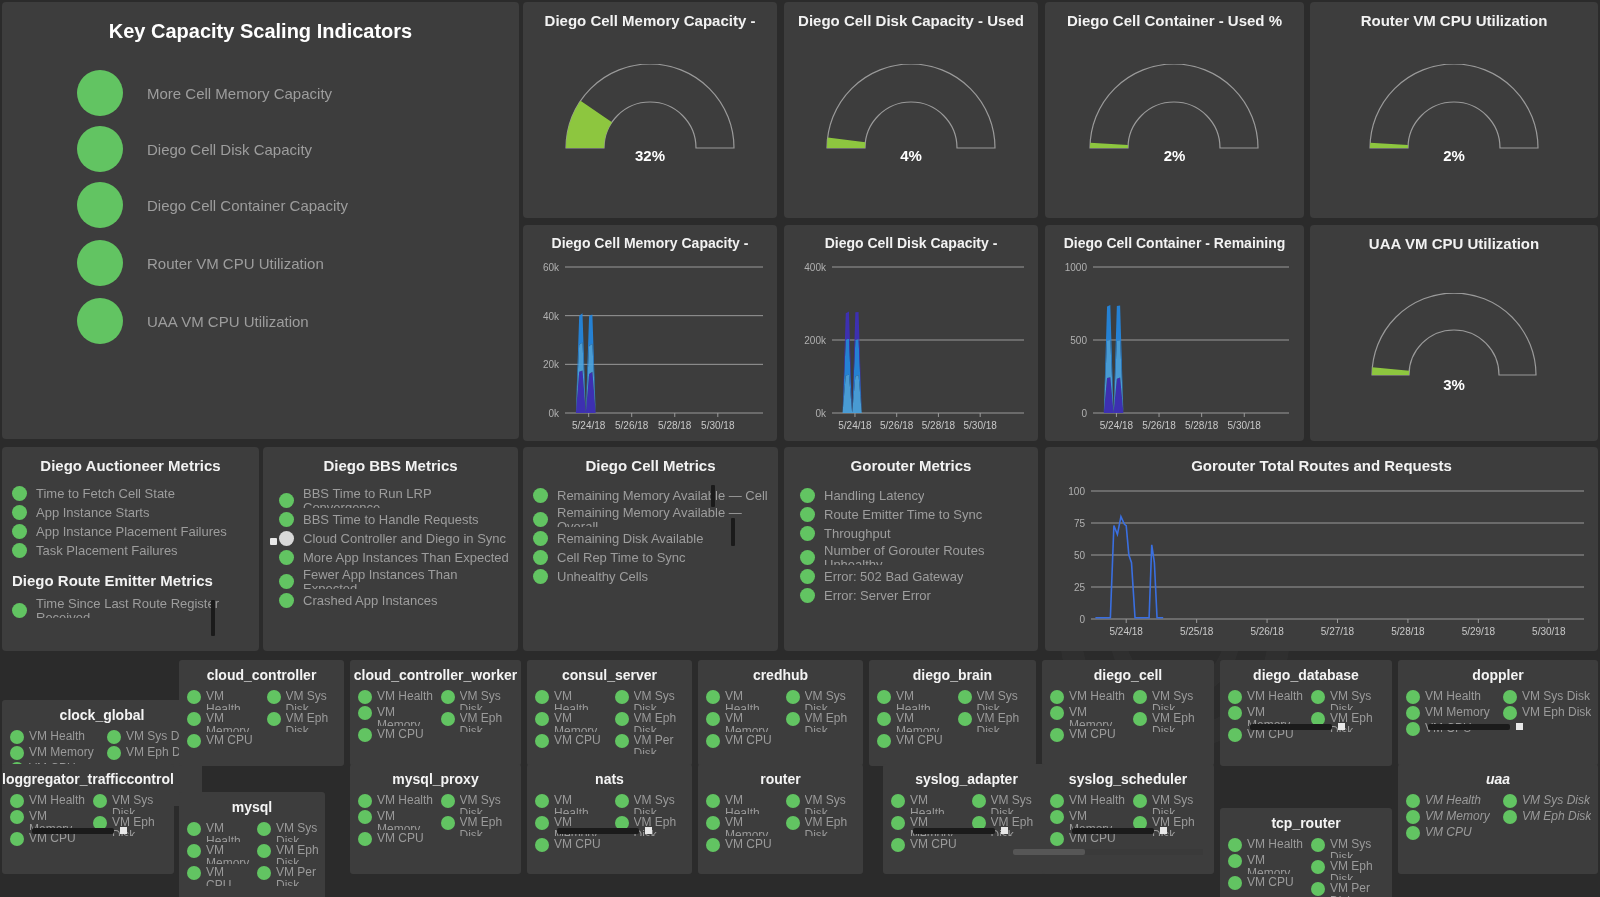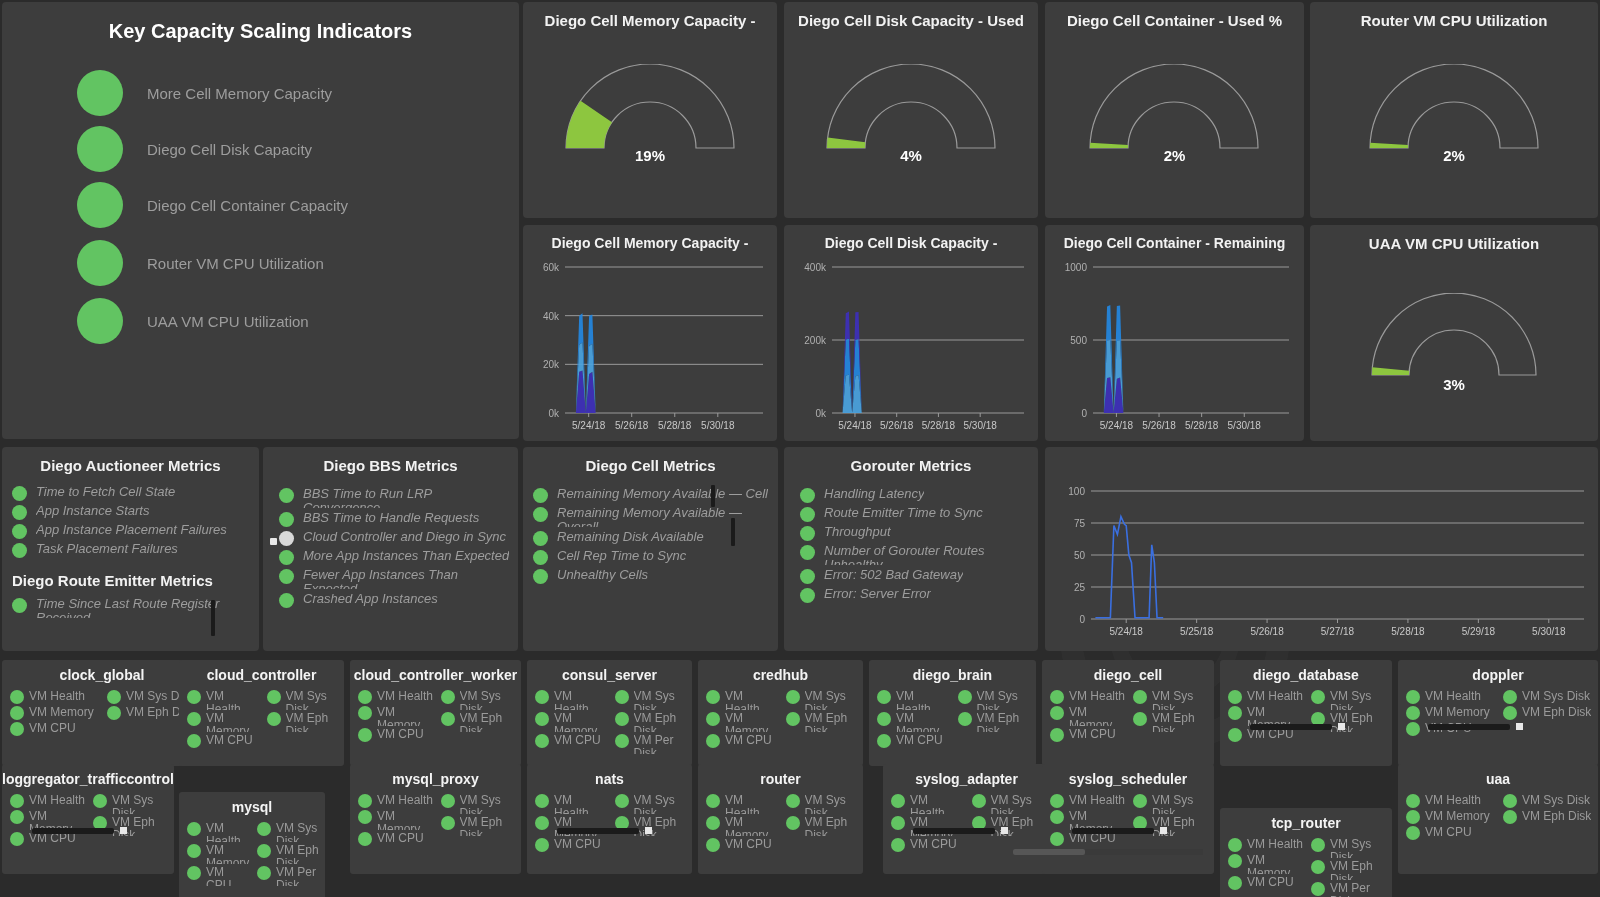--- a/index.html
+++ b/index.html
@@ -55,21 +55,21 @@
 
   
   .chart { position: absolute; }
   .axis-lbl { fill: #b0b0b0; font-size: 10px; font-family: "Liberation Sans", sans-serif; }
   .axis-lbl-x { fill: #c8c8c8; font-size: 10px; font-family: "Liberation Sans", sans-serif; }
   .gridline { stroke: #9a9a9a; stroke-width: 1; }
   .axisline { stroke: #9a9a9a; stroke-width: 1; }
 
   
   .mlist { position: absolute; left: 10px; right: 6px; }
-  .mrow { display: flex; align-items: flex-start; margin-bottom: 3px; font-style: italic; }
+  .mrow { display: flex; align-items: flex-end; margin-bottom: 3px; }
   .mdot {
     width: 15px; height: 15px; border-radius: 50%;
     background: #62c462; flex: none; margin-top: 1px;
   }
   .mdot.grey { background: #d8d8d8; }
   .mlabel {
     margin-left: 9px; color: #9d9d9d; font-size: 13px;
     line-height: 14px; max-height: 21px; overflow: hidden;
   }
 
@@ -139,21 +139,21 @@
   </div>
 
   <div class="panel" style="left:523px; top:2px; width:254px; height:216px;">
     <div class="ptitle clip">Diego Cell Memory Capacity - Used %</div>
     <div id="gauge-0" class="gauge" style="left:27px; top:62px;">
         <svg width="200" height="86">
           <path d="M 16 84.00000000000001 A 84 84 0 0 1 184 83.99999999999999 L 146 83.99999999999999 A 46 46 0 0 0 54 84 Z" fill="none" stroke="#9a9a9a" stroke-width="1.2"></path>
           <path d="M 16 84.00000000000001 A 84 84 0 0 1 30.525231760936805 36.78499626042103 L 61.95429358337016 58.144164618801994 A 46 46 0 0 0 54 84 Z" fill="#8dc63f" stroke="none"></path>
         </svg>
       </div>
-    <div class="gauge-val" style="left:0; right:0; top:145px;">19%</div>
+    <div class="gauge-val" style="left:0; right:0; top:145px;">32%</div>
   </div>
 
   <div class="panel" style="left:784px; top:2px; width:254px; height:216px;">
     <div class="ptitle clip">Diego Cell Disk Capacity - Used %</div>
     <div id="gauge-1" class="gauge" style="left:27px; top:62px;">
         <svg width="200" height="86">
           <path d="M 16 84.00000000000001 A 84 84 0 0 1 184 83.99999999999999 L 146 83.99999999999999 A 46 46 0 0 0 54 84 Z" fill="none" stroke="#9a9a9a" stroke-width="1.2"></path>
           <path d="M 16 84.00000000000001 A 84 84 0 0 1 16.662365089583858 73.47200838059844 L 54.36272373953402 78.234671256042 A 46 46 0 0 0 54 84 Z" fill="#8dc63f" stroke="none"></path>
         </svg>
       </div>
@@ -371,20 +371,21 @@
           <div class="mlabel">Error: 502 Bad Gateway</div>
         </div>
         <div class="mrow">
           <div class="mdot" style="background: rgb(98, 196, 98);"></div>
           <div class="mlabel">Error: Server Error</div>
         </div>
       </div>
   </div>
 
   <div class="panel" style="left:1045px; top:447px; width:553px; height:204px;">
+    <div class="ptitle">Gorouter Total Routes and Requests</div>
     <div id="chart-3" class="chart" style="left:10px; top:30px;"><svg width="533" height="168">
           <line x1="36" y1="142" x2="529" y2="142" class="axisline"></line>
           <text x="30" y="146" text-anchor="end" class="axis-lbl">0</text>
           <line x1="36" y1="110" x2="529" y2="110" class="gridline"></line>
           <text x="30" y="114" text-anchor="end" class="axis-lbl">25</text>
           <line x1="36" y1="78" x2="529" y2="78" class="gridline"></line>
           <text x="30" y="82" text-anchor="end" class="axis-lbl">50</text>
           <line x1="36" y1="46" x2="529" y2="46" class="gridline"></line>
           <text x="30" y="50" text-anchor="end" class="axis-lbl">75</text>
           <line x1="36" y1="14" x2="529" y2="14" class="gridline"></line>
@@ -401,21 +402,21 @@
           <text x="352.92857142857144" y="158" text-anchor="middle" class="axis-lbl-x">5/28/18</text>
           <line x1="423.35714285714283" y1="142" x2="423.35714285714283" y2="146" class="axisline"></line>
           <text x="423.35714285714283" y="158" text-anchor="middle" class="axis-lbl-x">5/29/18</text>
           <line x1="493.7857142857143" y1="142" x2="493.7857142857143" y2="146" class="axisline"></line>
           <text x="493.7857142857143" y="158" text-anchor="middle" class="axis-lbl-x">5/30/18</text>
           <path d="M40.401785714285715 140.72 L44.80357142857143 140.72 L48.325 140.72 L51.846428571428575 140.72 L55.36785714285715 140.72 L58.88928571428571 48.56 L62.410714285714285 57.519999999999996 L65.93214285714285 39.599999999999994 L69.45357142857142 47.28 L71.21428571428572 48.56 L73.85535714285714 78 L76.49642857142857 85.68 L80.01785714285714 140.72 L83.53928571428571 140.72 L87.06071428571428 140.72 L94.10357142857143 140.72 L96.74464285714286 67.76 L99.38571428571429 85.68 L102.02678571428571 140.72 L108.1892857142857 140.72 " fill="none" stroke="#3a6fe0" stroke-width="1.6"></path>
         </svg></div>
   </div>
 
   <div id="vm-grid">
-      <div class="vmtile" style="left: 2px; top: 660px; width: 200px; height: 106px;">
+      <div class="vmtile" style="left: 2px; top: 700px; width: 200px; height: 106px;">
         <div class="vmtitle">clock_global</div>
         <div class="vmcols">
           <div class="vmcol">
             <div class="vmrow">
               <div class="vmdot"></div>
               <div class="vmlabel">VM Health</div>
             </div>
             <div class="vmrow">
               <div class="vmdot"></div>
               <div class="vmlabel">VM Memory</div>
@@ -918,21 +919,21 @@
               <div class="vmdot"></div>
               <div class="vmlabel">VM Eph Disk</div>
             </div>
             <div class="vmrow">
               <div class="vmdot"></div>
               <div class="vmlabel">VM Per Disk</div>
             </div>
           </div>
         </div>
       </div>
-      <div class="vmtile" style="left: 1398px; top: 764px; width: 200px; height: 110px;">
+      <div class="vmtile" style="left: 1398px; top: 764px; width: 200px; height: 110px; font-style: italic;">
         <div class="vmtitle">uaa</div>
         <div class="vmcols">
           <div class="vmcol">
             <div class="vmrow">
               <div class="vmdot"></div>
               <div class="vmlabel">VM Health</div>
             </div>
             <div class="vmrow">
               <div class="vmdot"></div>
               <div class="vmlabel">VM Memory</div>

